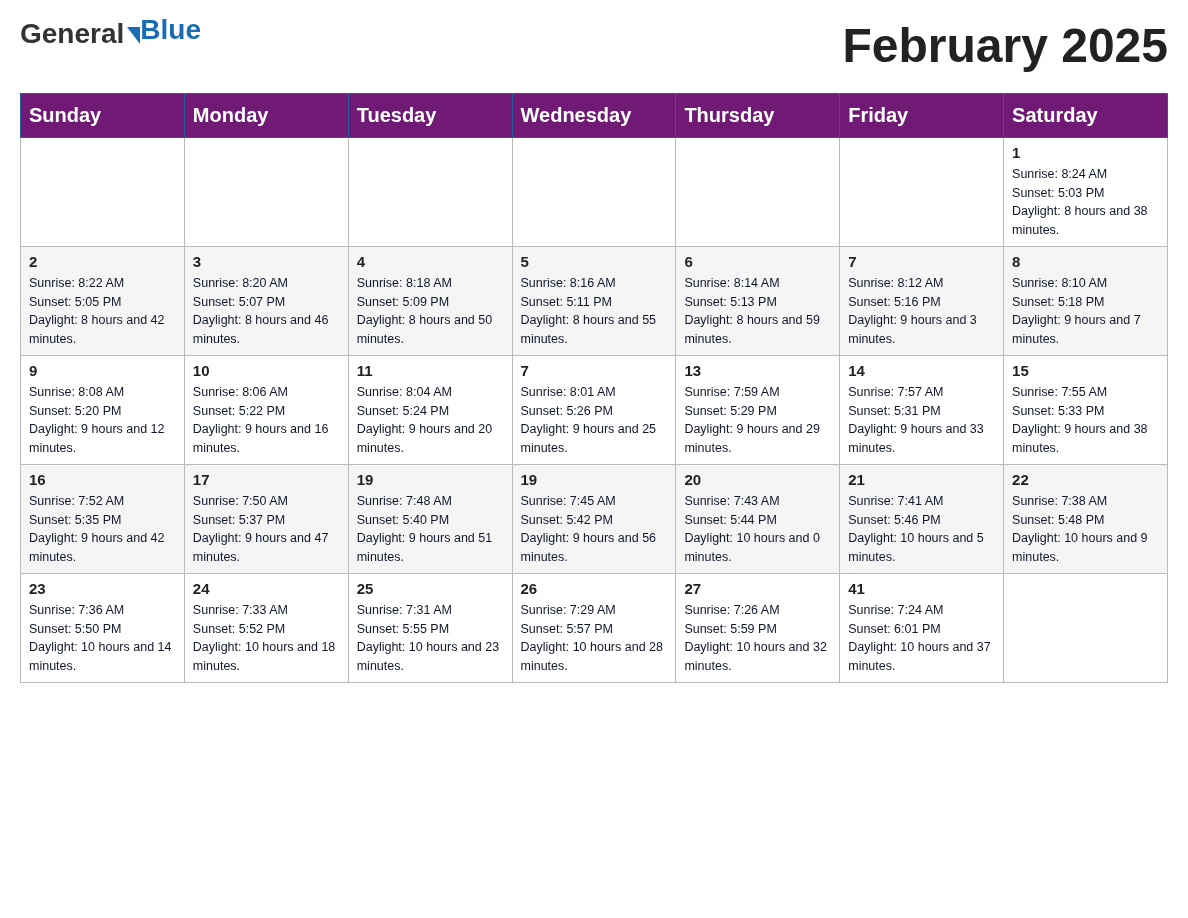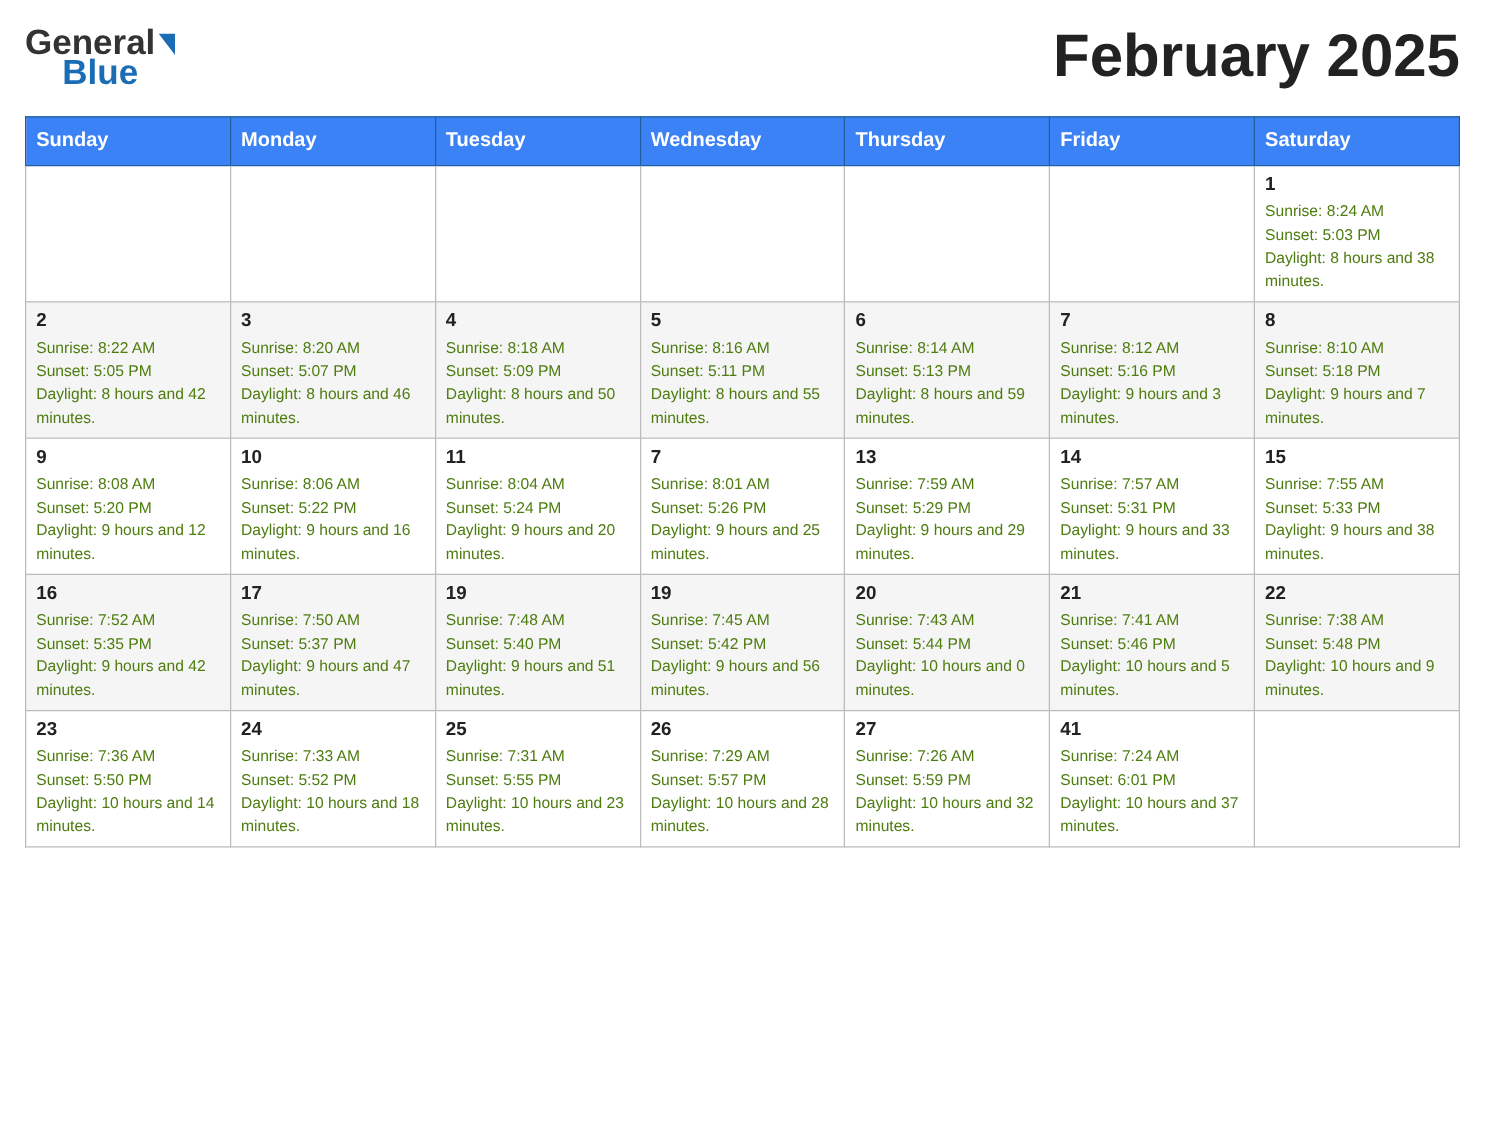--- a/index.html
+++ b/index.html
@@ -34,23 +34,23 @@
       font-size: 20px;
       color: #444;
       margin-top: 4px;
     }
     .calendar {
       width: 100%;
       border-collapse: collapse;
       border: 1px solid #999;
     }
     .calendar th {
-      background-color: #3b82f6;
+      background-color: #701a75;
       color: #fff;
-      font-size: 16px;
+      font-size: 20px;
       font-weight: bold;
       padding: 10px 8px;
       text-align: left;
       border: 1px solid #2060a0;
     }
     .calendar td {
       vertical-align: top;
       padding: 6px 8px;
       border: 1px solid #bbb;
       width: calc(100% / 7);
@@ -64,39 +64,39 @@
     }
     .day-number {
       font-size: 15px;
       font-weight: bold;
       color: #222;
       margin-bottom: 4px;
       display: block;
     }
     .day-info {
       font-size: 12.5px;
-      color: #4d7c0f;
+      color: #0f172a;
       line-height: 1.5;
     }
     .empty-cell {
       background: #fff;
     }
     .row-even td {
       background: #f0f0f0;
     }
     .row-odd td {
       background: #fff;
     }
   </style>
 </head>
 <body>
 
 <div class="header">
   <div class="logo">
-    <div style="display:flex; flex-direction:column; line-height:1;">
+    <div style="display:flex; flex-direction:row; line-height:1;">
       <span style="font-size:28px; font-weight:bold; color:#333; display:flex; align-items:center;">
         <span>General</span>
           <span style="display:inline-block; width:0; height:0; border-left:13px solid transparent; border-right:0px solid transparent; border-top:17px solid #1a6db5; margin-left:3px; margin-top:3px;"></span>
       </span>
       <span style="font-size:28px; font-weight:bold; color:#1a6db5; margin-top:-4px;text-align:center;">Blue</span>
     </div>
   </div>
   <div class="title-block">
     <div class="month-year">February 2025</div>
   </div>

